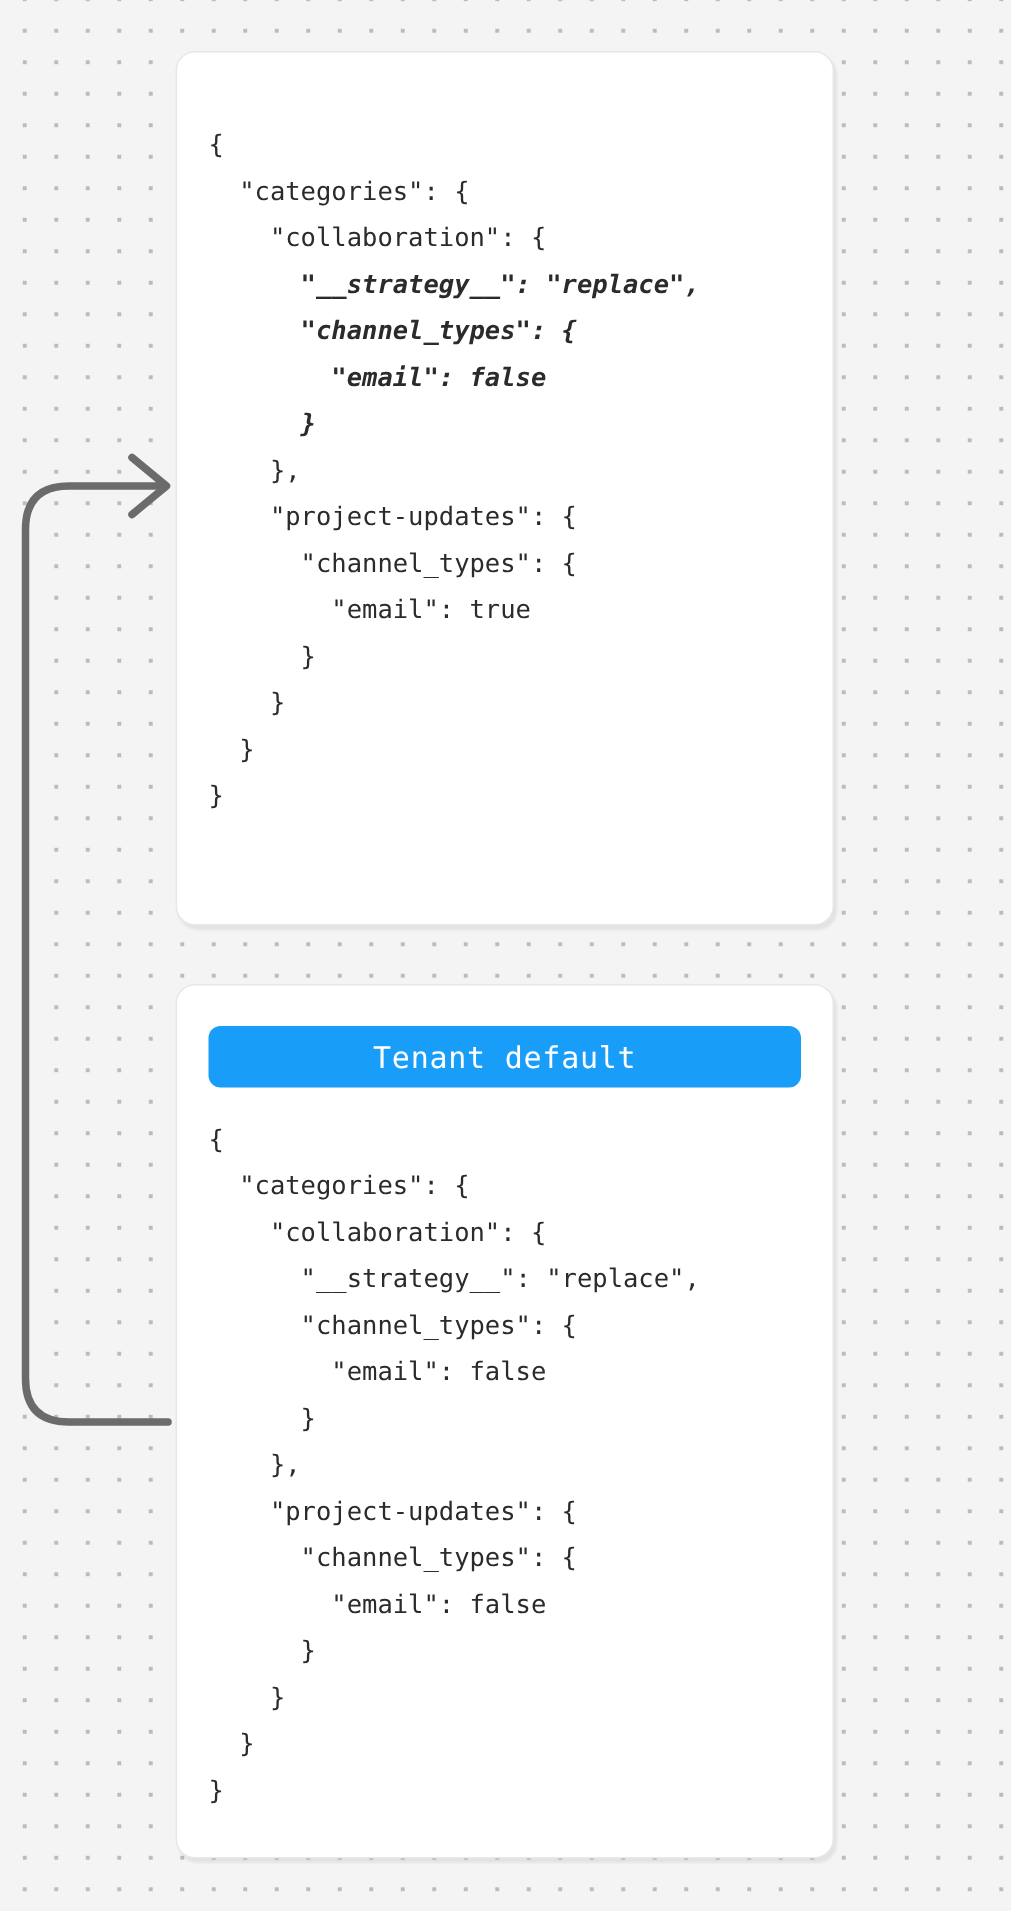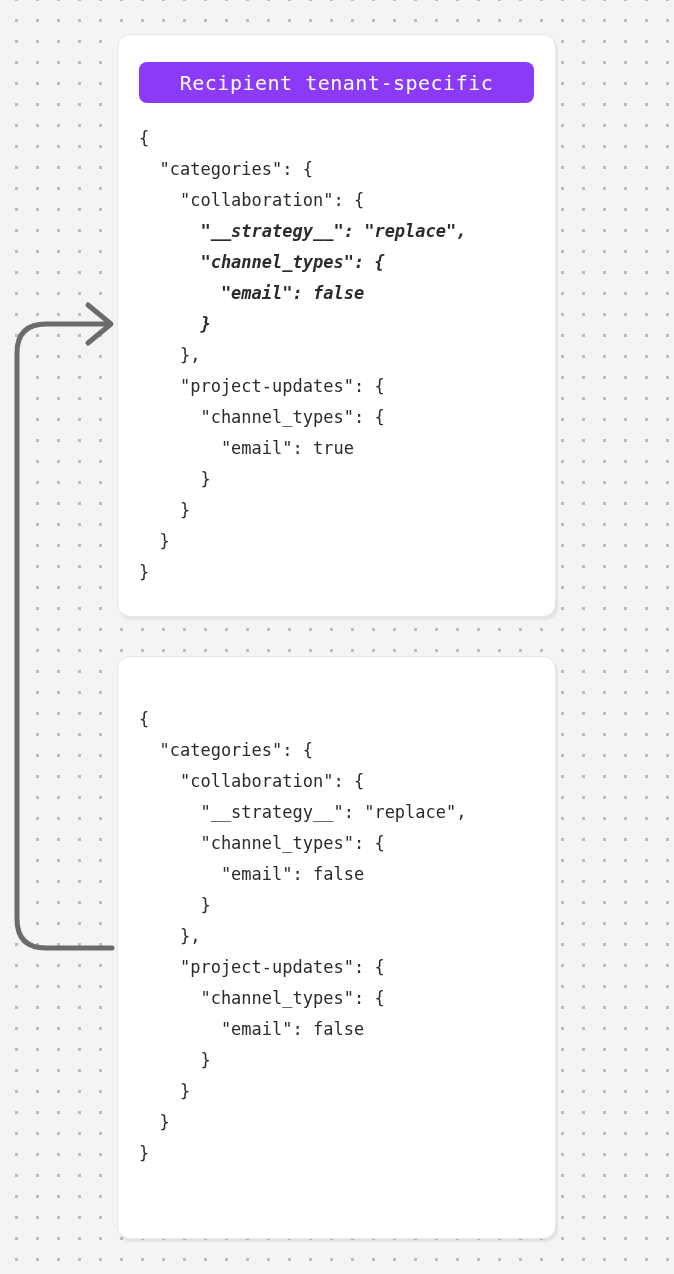--- a/index.html
+++ b/index.html
@@ -76,41 +76,41 @@
 <body>
 
 <div class="canvas">
 
   <svg class="arrow-svg" width="130" height="690" viewBox="0 0 130 690" fill="none" aria-hidden="true">
     <path d="M 112 658 L 46 658 Q 17 658 17 629 L 17 63 Q 17 34 46 34 L 106 34" stroke="currentColor" stroke-width="5" fill="none" stroke-linecap="round" stroke-linejoin="round"></path>
     <path d="M 88 15 L 111 34 L 88 53" stroke="currentColor" stroke-width="5" fill="none" stroke-linecap="round" stroke-linejoin="round"></path>
   </svg>
 
   <div class="card top">
-    <div class="badge" style="background-color: rgb(139, 59, 248);">Recipient tenant-specific</div>
     <div class="code">
         <div class="code-line">{</div>
         <div class="code-line">  "categories": {</div>
         <div class="code-line">    "collaboration": {</div>
         <div class="code-line em">      "__strategy__": "replace",</div>
         <div class="code-line em">      "channel_types": {</div>
         <div class="code-line em">        "email": false</div>
         <div class="code-line em">      }</div>
         <div class="code-line">    },</div>
         <div class="code-line">    "project-updates": {</div>
         <div class="code-line">      "channel_types": {</div>
         <div class="code-line">        "email": true</div>
         <div class="code-line">      }</div>
         <div class="code-line">    }</div>
         <div class="code-line">  }</div>
         <div class="code-line">}</div>
       </div>
   </div>
 
   <div class="card bottom">
+    <div class="badge" style="background-color: rgb(24, 158, 249);">Tenant default</div>
     <div class="code">
         <div class="code-line">{</div>
         <div class="code-line">  "categories": {</div>
         <div class="code-line">    "collaboration": {</div>
         <div class="code-line">      "__strategy__": "replace",</div>
         <div class="code-line">      "channel_types": {</div>
         <div class="code-line">        "email": false</div>
         <div class="code-line">      }</div>
         <div class="code-line">    },</div>
         <div class="code-line">    "project-updates": {</div>

